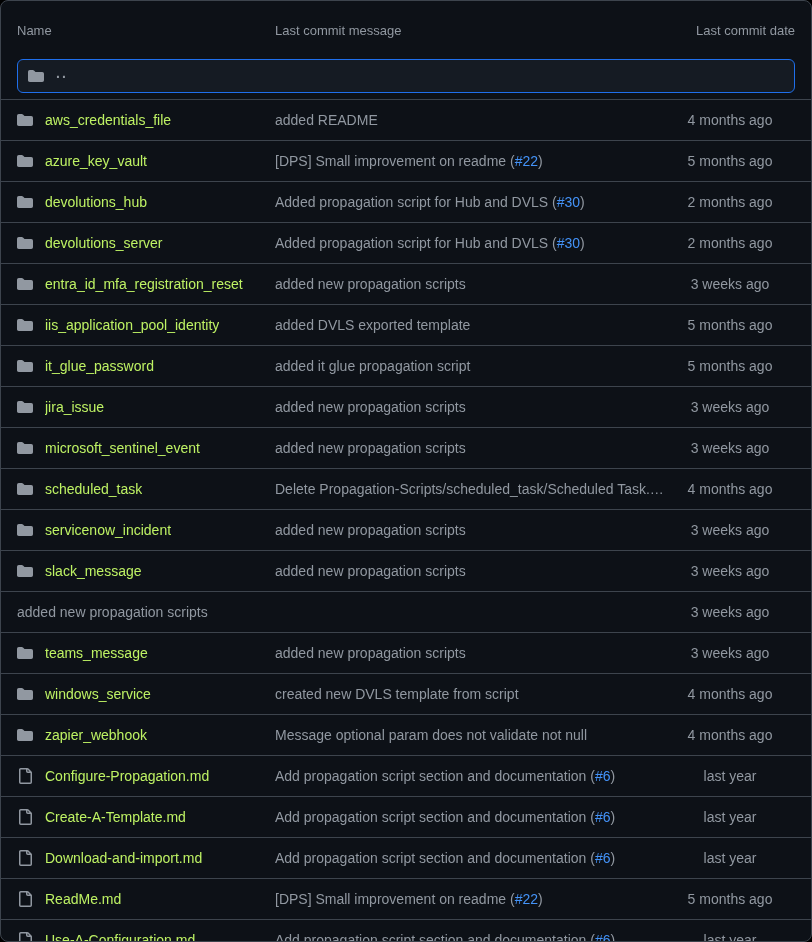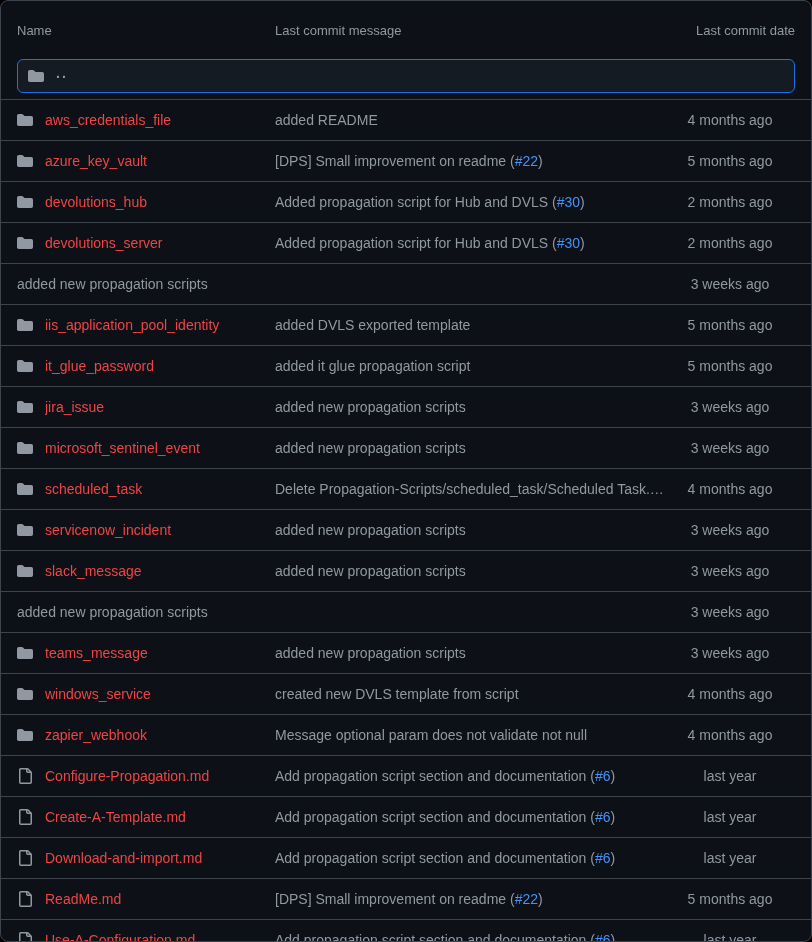--- a/index.html
+++ b/index.html
@@ -4,21 +4,21 @@
 <style>
   html,body{margin:0;padding:0;background:#000;font-family:-apple-system,BlinkMacSystemFont,"Segoe UI",Helvetica,Arial,sans-serif;font-size:14px;color:#e6edf3;}
   .panel{width:812px;height:942px;box-sizing:border-box;background:#0d1117;border:1px solid #3d444d;border-radius:8px;overflow:hidden;}
   .header{display:flex;align-items:center;height:44px;padding:7px 16px;color:#9198a1;font-size:13px;}
   .col-name{flex:0 0 258px;}
   .col-msg{flex:1 1 auto;}
   .col-date{flex:0 0 130px;text-align:right;}
   .parent-row{margin:0 16px 6px 16px;height:32px;background:#151b23;border:1px solid #1f6feb;border-radius:6px;display:flex;align-items:center;padding:0 10px;gap:12px;}
   .row{display:flex;align-items:center;height:40px;padding:0 16px;border-top:1px solid #3d444d;}
   .name-cell{flex:0 0 258px;display:flex;align-items:center;gap:12px;min-width:0;}
-  .name-cell .label{color:#ef4444;white-space:nowrap;overflow:hidden;text-overflow:ellipsis;}
+  .name-cell .label{color:#bef264;white-space:nowrap;overflow:hidden;text-overflow:ellipsis;}
   .name-cell a.label{text-decoration:none;}
   .msg-cell{flex:1 1 auto;color:#9198a1;white-space:nowrap;overflow:hidden;text-overflow:ellipsis;}
   .msg-cell .link{color:#4493f8;}
   .date-cell{flex:0 0 130px;text-align:center;color:#9198a1;white-space:nowrap;}
   .icon{flex:0 0 16px;width:16px;height:16px;color:#9198a1;display:inline-flex;}
   .icon svg{width:16px;height:16px;fill:currentColor;}
   .parent-label{color:#9198a1;letter-spacing:2px;font-weight:bold;position:relative;top:-3px;}
 </style>
 </head>
 <body>
@@ -82,20 +82,28 @@
             <svg viewBox="0 0 16 16">
               <path d="M1.75 2A1.75 1.75 0 000 3.75v8.5C0 13.216.784 14 1.75 14h12.5A1.75 1.75 0 0016 12.25V5.75A1.75 1.75 0 0014.25 4H7.5L6 2.5A1.75 1.75 0 004.75 2h-3z"></path>
             </svg>
           </span>
           <a class="label" href="#">devolutions_server</a>
         </div>
         <div class="msg-cell"><span>Added propagation script for Hub and DVLS (</span><span class="link">#30</span><span>)</span></div>
         <div class="date-cell">2 months ago</div>
       </div>
       <div class="row">
+        <div class="name-cell">
+          <span class="icon">
+            <svg viewBox="0 0 16 16">
+              <path d="M1.75 2A1.75 1.75 0 000 3.75v8.5C0 13.216.784 14 1.75 14h12.5A1.75 1.75 0 0016 12.25V5.75A1.75 1.75 0 0014.25 4H7.5L6 2.5A1.75 1.75 0 004.75 2h-3z"></path>
+            </svg>
+          </span>
+          <a class="label" href="#">entra_id_mfa_registration_reset</a>
+        </div>
         <div class="msg-cell"><span>added new propagation scripts</span></div>
         <div class="date-cell">3 weeks ago</div>
       </div>
       <div class="row">
         <div class="name-cell">
           <span class="icon">
             <svg viewBox="0 0 16 16">
               <path d="M1.75 2A1.75 1.75 0 000 3.75v8.5C0 13.216.784 14 1.75 14h12.5A1.75 1.75 0 0016 12.25V5.75A1.75 1.75 0 0014.25 4H7.5L6 2.5A1.75 1.75 0 004.75 2h-3z"></path>
             </svg>
           </span>

